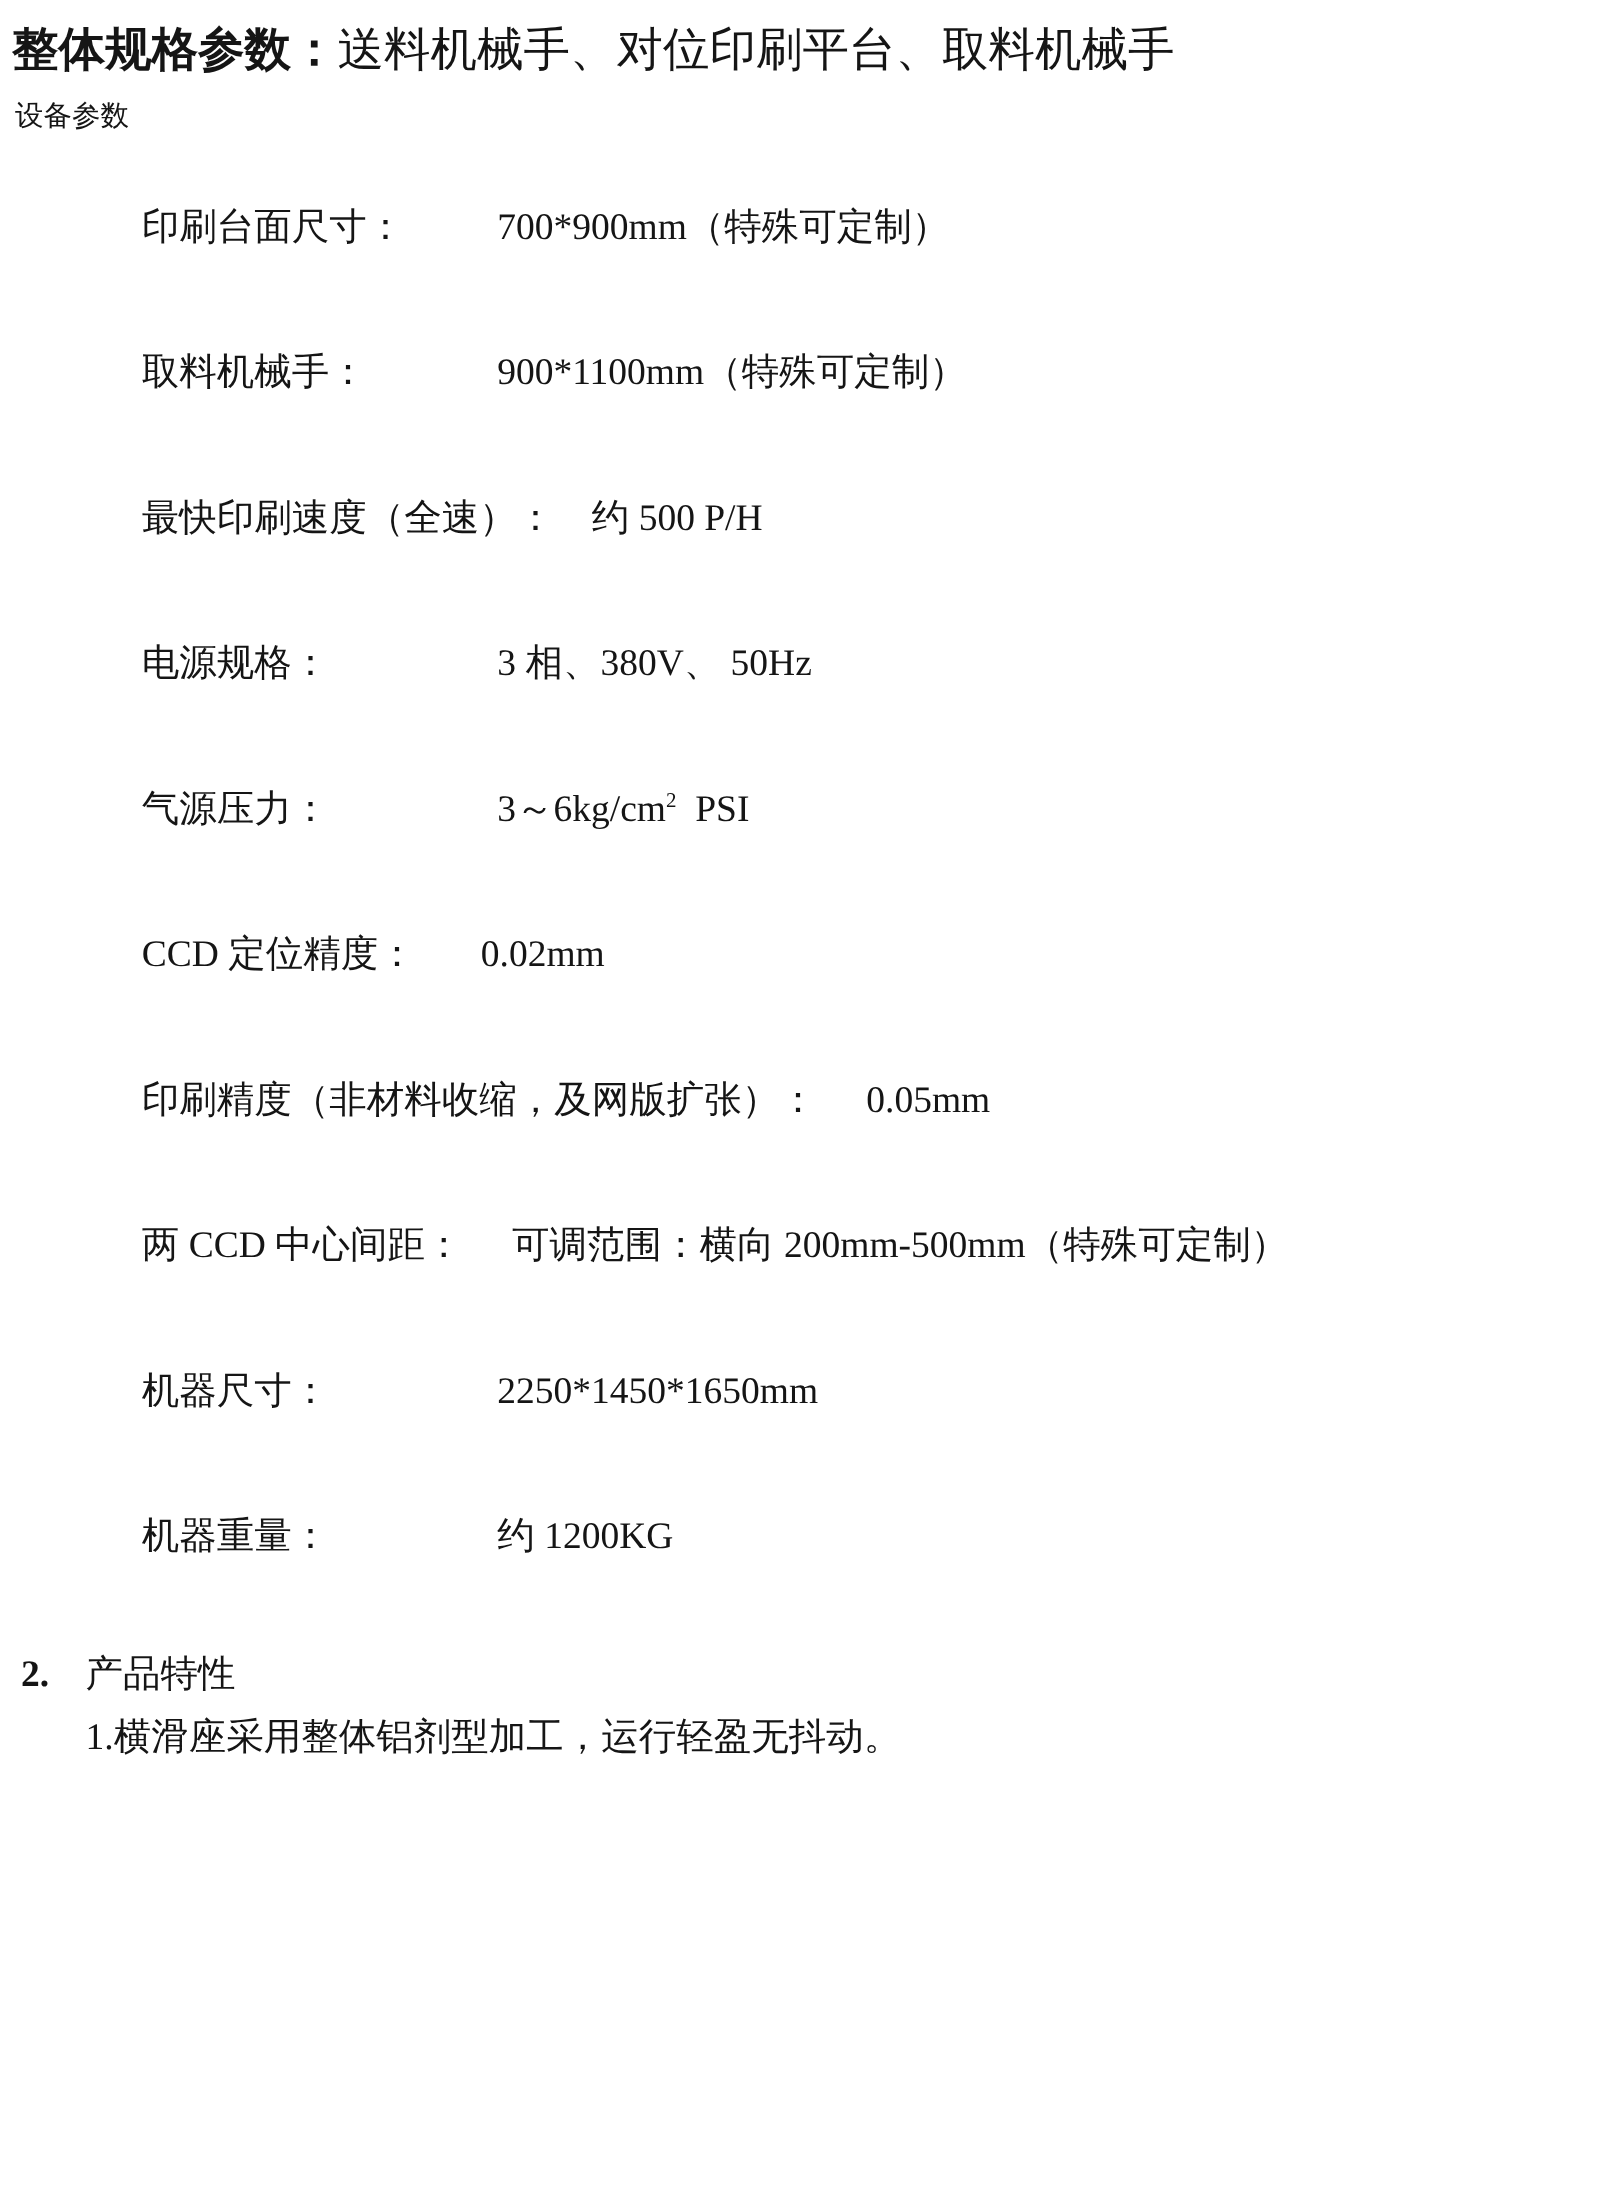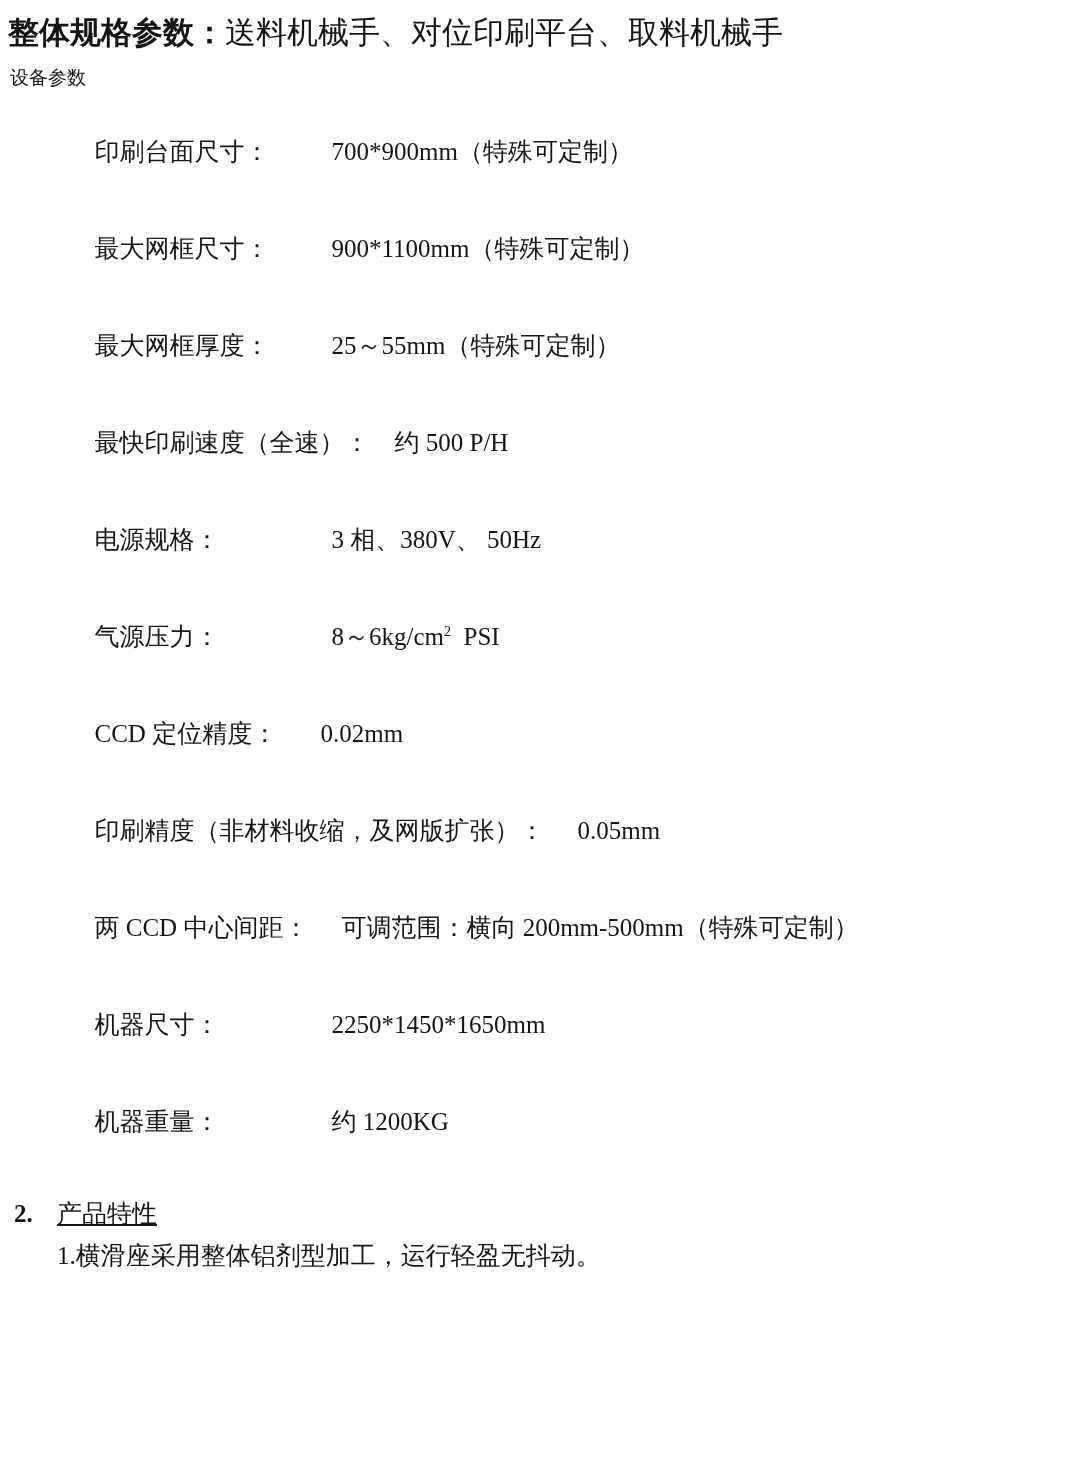--- a/index.html
+++ b/index.html
@@ -44,21 +44,21 @@
   .row-tight .spec-label { min-width: 0; margin-right: 6px; }
   .row-flow  .spec-label { min-width: 0; margin-right: 14px; }
   .row-indent .spec-value { margin-left: 8px; }
   .sup {
     font-size: 14px;
     vertical-align: super;
     line-height: 0;
   }
   
   .section2 { margin-top: 36px; }
-  .sec-heading { font-size: 25px; line-height: 26px; text-decoration: underline; }
+  .sec-heading { font-size: 25px; line-height: 26px; }
   .sec-num {
     display: inline-block;
     font-weight: bold;
     margin-left: 6px;
     width: 43px;
   }
   
   .features { margin: 16px 0 0 49px; }
   .feat {
     font-size: 25px;
@@ -76,33 +76,30 @@
     <span class="t-bold">整体规格参数：</span><span>送料机械手、对位印刷平台、取料机械手</span>
   </div>
 
   <div class="subhead">设备参数</div>
 
   <div class="specs">
     <div class="spec-row">
       <span class="spec-label">印刷台面尺寸：</span><span class="spec-value">700*900mm（特殊可定制）</span>
     </div>
     <div class="spec-row">
-      <span class="spec-label">最大网框尺寸：</span><span class="spec-value">900*1100mm（特殊可定制）</span>
-    </div>
-    <div class="spec-row">
-      <span class="spec-label">最大网框厚度：</span><span class="spec-value">25～55mm（特殊可定制）</span>
+      <span class="spec-label">取料机械手：</span><span class="spec-value">900*1100mm（特殊可定制）</span>
     </div>
     <div class="spec-row row-tight">
       <span class="spec-label">最快印刷速度（全速）：</span><span class="spec-value">约 500 P/H</span>
     </div>
     <div class="spec-row">
       <span class="spec-label">电源规格：</span><span class="spec-value">3 相、380V、 50Hz</span>
     </div>
     <div class="spec-row">
-      <span class="spec-label">气源压力：</span><span class="spec-value"><span>8～6kg/cm</span><span class="sup">2</span><span>  PSI</span></span>
+      <span class="spec-label">气源压力：</span><span class="spec-value"><span>3～6kg/cm</span><span class="sup">2</span><span>  PSI</span></span>
     </div>
     <div class="spec-row row-indent">
       <span class="spec-label">CCD 定位精度：</span><span class="spec-value">0.02mm</span>
     </div>
     <div class="spec-row row-flow">
       <span class="spec-label">印刷精度（非材料收缩，及网版扩张）：</span><span class="spec-value">0.05mm</span>
     </div>
     <div class="spec-row row-flow">
       <span class="spec-label">两 CCD 中心间距：</span><span class="spec-value">可调范围：横向 200mm-500mm（特殊可定制）</span>
     </div>

